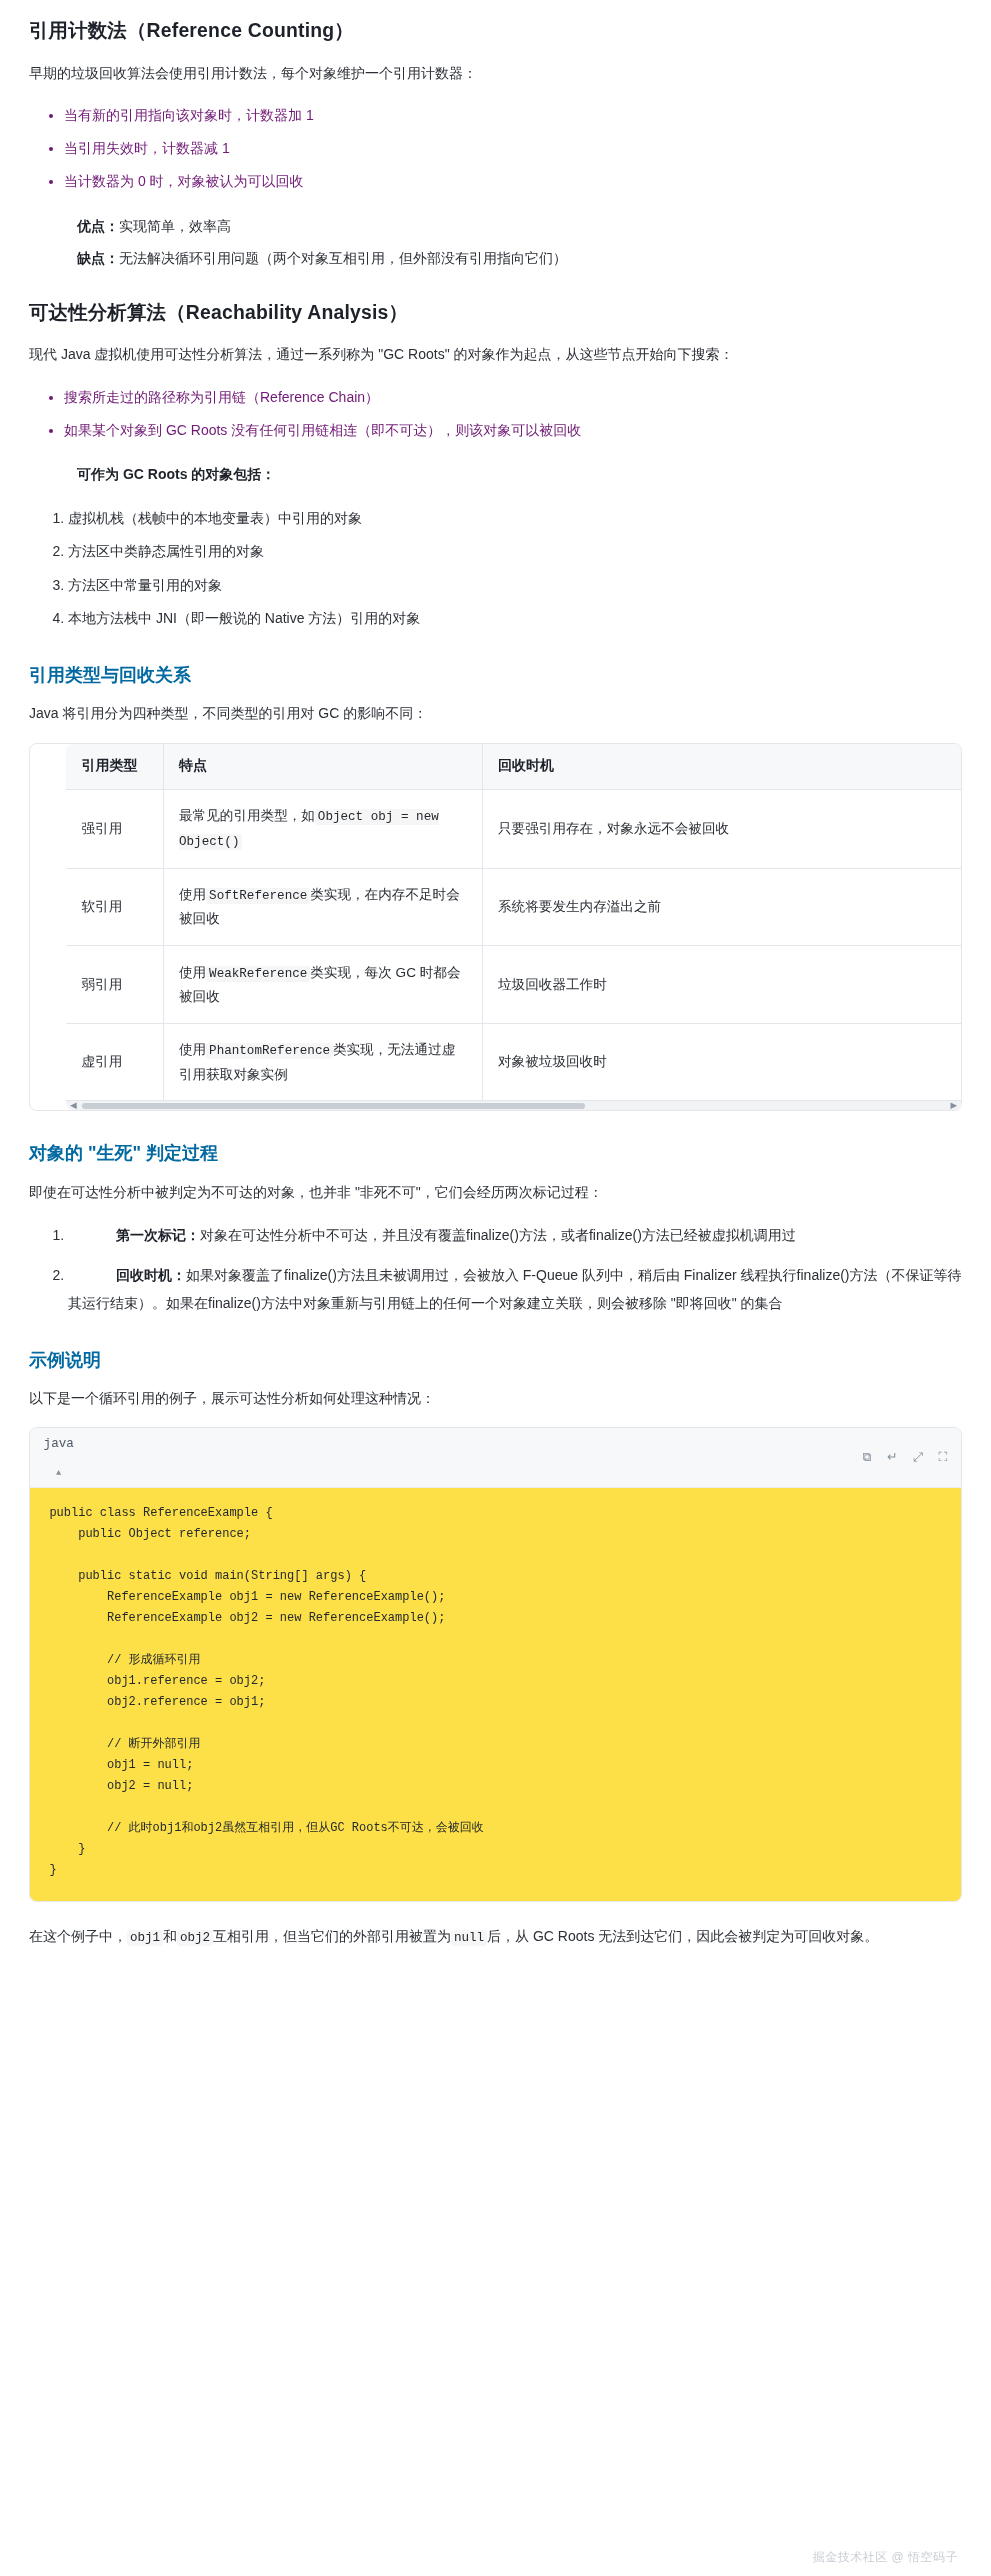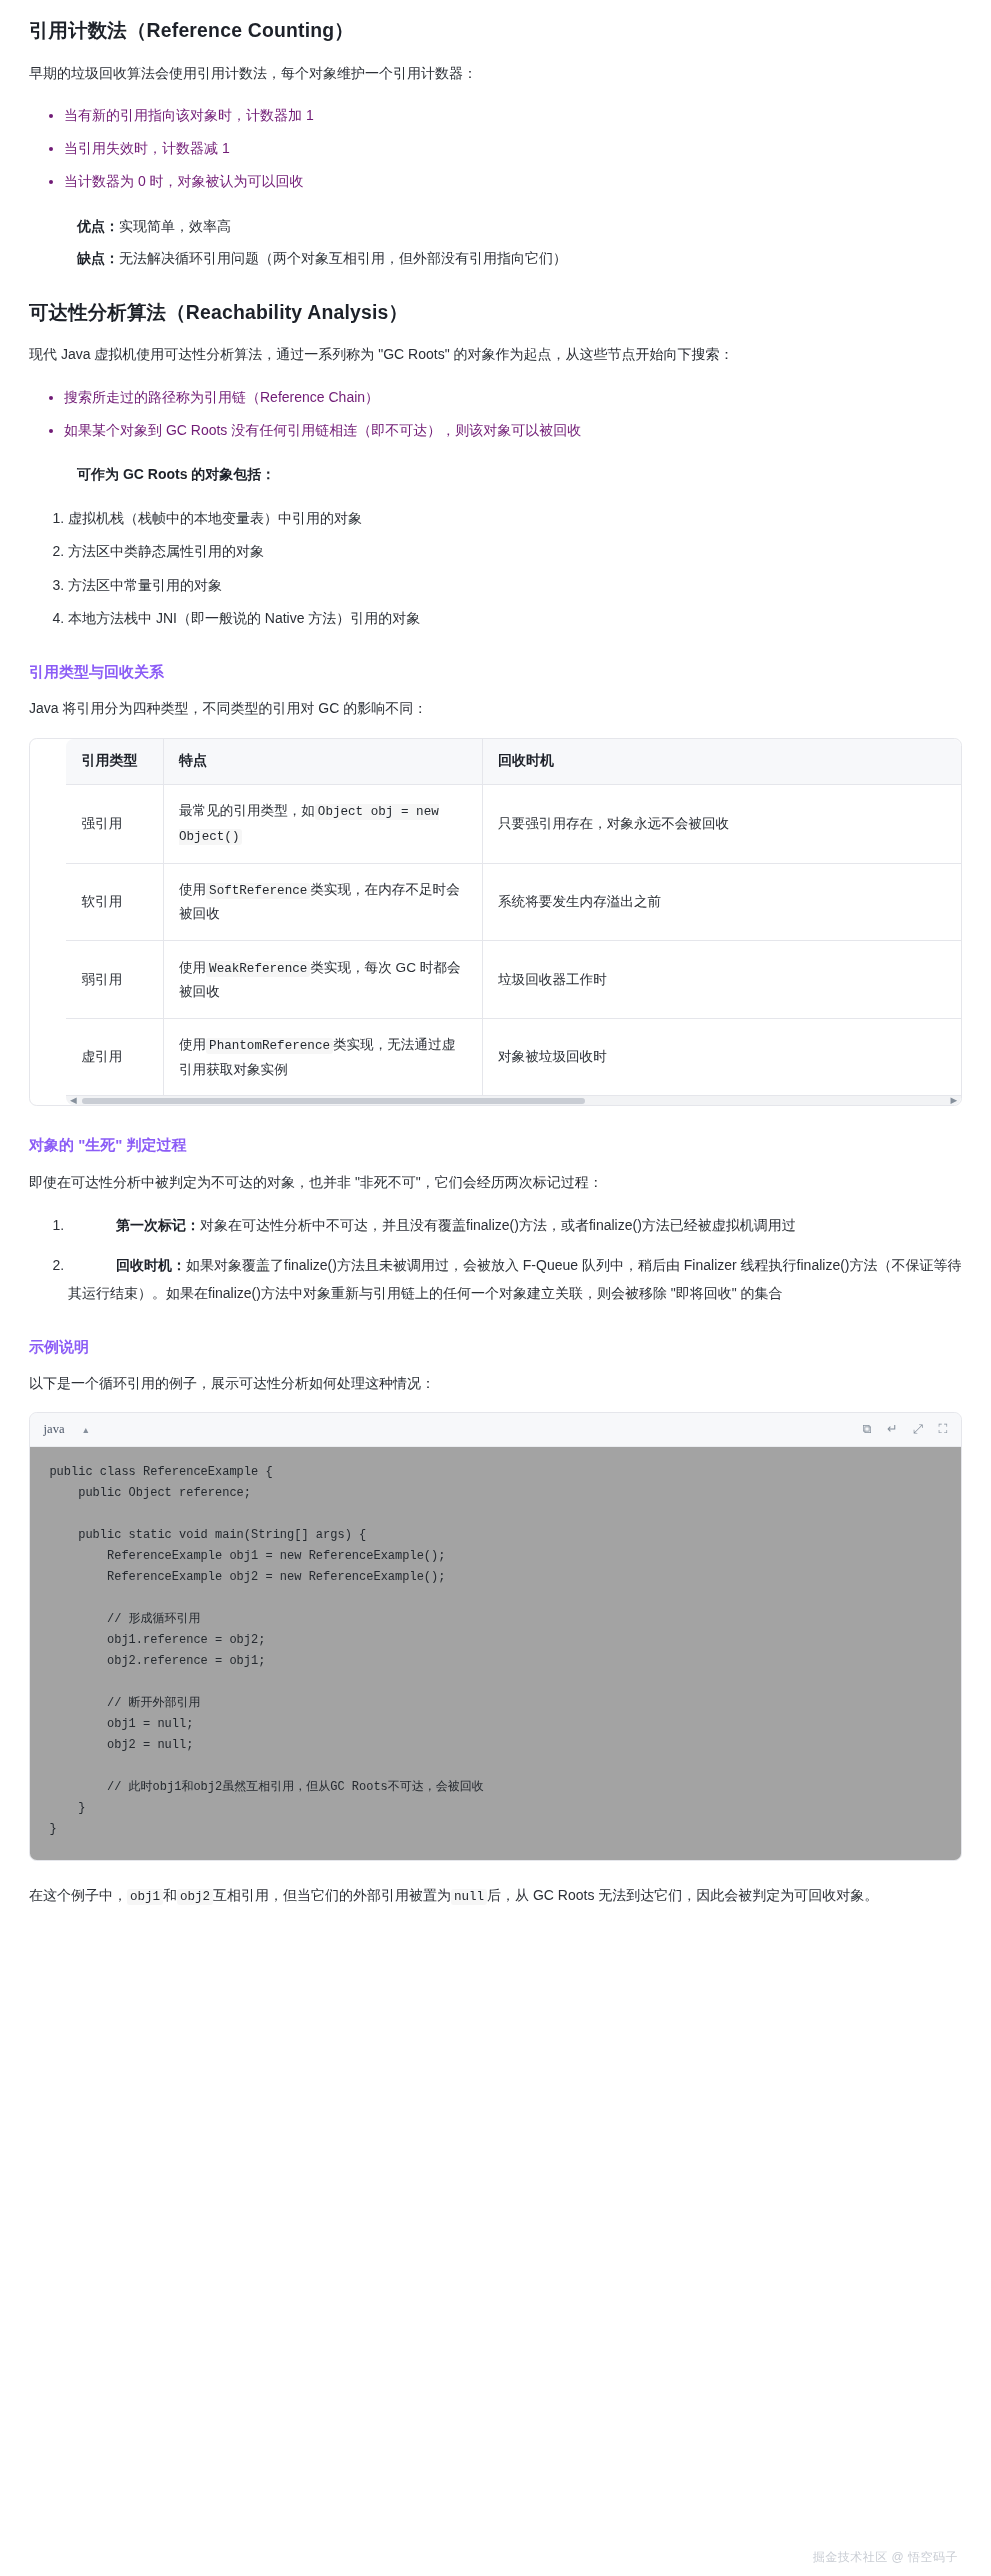--- a/index.html
+++ b/index.html
@@ -19,24 +19,24 @@
   }
   h2.section-title {
     font-size: 19.4px;
     line-height: 1.4;
     font-weight: bold;
     margin: 0 0 15.5px 0;
     color: #1d2129;
     letter-spacing: 0.2px;
   }
   h3.sub-title {
-    font-size: 15px;
+    font-size: 18px;
     font-weight: bold;
     margin: 0 0 13.6px 0;
-    color: #8b5cf6;
+    color: #0369a1;
   }
   p.para {
     font-size: 14px;
     line-height: 1.9;
     margin: 0 0 15.5px 0;
     color: #2b2f36;
   }
   ul.bullets {
     margin: 0 0 17.4px 0;
     padding-left: 35px;
@@ -165,21 +165,22 @@
     padding: 8.7px 13.6px;
     border-bottom: 1px solid #ebedf0;
     background: #f7f8fa;
   }
   .code-lang {
     font-size: 12.6px;
     color: #4e5969;
     display: flex;
     align-items: center;
     gap: 17px;
-    font-family: Liberation Serif, serif;
+    font-family: Liberation Mono, monospace;
+    flex-direction: column;
   }
   .code-lang .caret {
     font-size: 8.7px;
     color: #86909c;
   }
   .code-actions {
     display: flex;
     align-items: center;
     gap: 15.5px;
     color: #86909c;
@@ -187,21 +188,21 @@
   .code-actions .act { font-size: 12.6px; line-height: 1; cursor: pointer; }
   pre.code-body {
     margin: 0;
     padding: 15.5px 19.4px 19.4px 19.4px;
     font-family: "Liberation Mono", monospace;
     font-size: 12px;
     line-height: 1.75;
     color: #24292f;
     white-space: pre;
     overflow: hidden;
-    background: #a3a3a3;
+    background: #fde047;
   }
 
   
   .watermark {
     position: absolute;
     right: 33px;
     bottom: 9.7px;
     font-size: 12px;
     color: #c9cdd4;
     letter-spacing: 0.5px;

